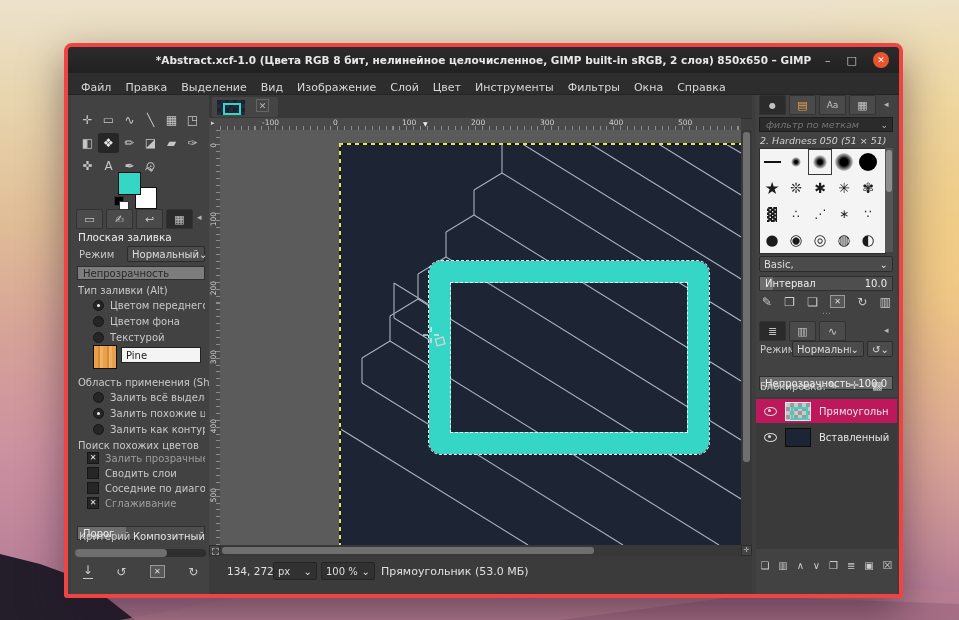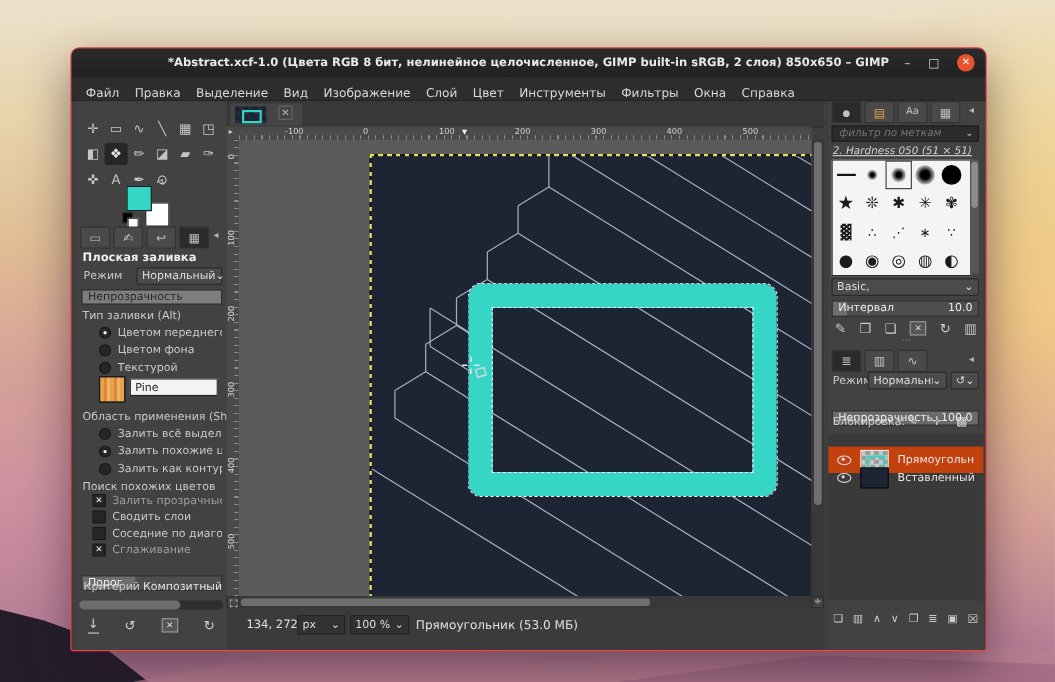--- a/index.html
+++ b/index.html
@@ -1,39 +1,39 @@
 <!DOCTYPE html>
 <html><head>
 <meta charset="utf-8">
 <style>
   html,body{margin:0;padding:0;}
   body{width:959px;height:620px;overflow:hidden;font-family:"DejaVu Sans",sans-serif;position:relative;
     background:linear-gradient(180deg,#ece2cc 0%,#e8d5ae 16%,#e0bd96 36%,#d6a198 55%,#cd92a0 72%,#bd8399 88%,#ad7790 100%);}
   .a{position:absolute;}
   .glow{background:radial-gradient(circle at 100% 45%,rgba(255,219,120,.6),rgba(255,219,120,0) 60%);}
   
-  #win{left:64px;top:43px;width:831px;height:547px;background:#3e3e3e;border:1px solid #ef4444;
+  #win{left:64px;top:43px;width:831px;height:547px;background:#3e3e3e;border:4px solid #ef4444;
        border-radius:8px 8px 3px 3px;box-shadow:0 16px 42px rgba(40,20,40,.5);overflow:hidden;}
   #titlebar{left:0;top:0;width:100%;height:26px;background:linear-gradient(#2b2b2b,#212121);display:flex;align-items:center;justify-content:center;}
   #title{font-size:10.5px;font-weight:bold;color:#e8e8e8;}
   .winbtns{position:absolute;right:10px;top:0;height:26px;display:flex;align-items:center;gap:16px;}
   .wbtn{color:#cfcfcf;font-size:11px;line-height:11px;}
   .closebtn{width:16px;height:16px;border-radius:50%;background:#e8542f;color:#fff;font-size:9px;display:flex;align-items:center;justify-content:center;}
   #menubar{left:0;top:26px;width:100%;height:22px;background:#2d2d2d;display:flex;align-items:flex-end;padding-left:6px;box-sizing:border-box;border-bottom:1px solid #242424;}
   .menu-item{color:#d8d8d8;font-size:11px;padding:0 7px;}
   
   .dock{background:#424242;}
   #leftdock{left:3px;top:48px;width:139px;height:499px;}
   #rightdock{left:688px;top:48px;width:141px;height:499px;}
   .toolglyph{width:21px;height:20px;display:flex;align-items:center;justify-content:center;color:#c6c6c6;font-size:12px;}
   .tool-active{background:#262626;border-radius:3px;color:#e8e8e8;}
   .dtab{width:25px;height:18px;display:flex;align-items:center;justify-content:center;color:#c2c2c2;font-size:11px;background:#4a4a4a;border:1px solid #333;border-radius:2px 2px 0 0;}
   .dtab.sel{background:#2b2b2b;}
   .collapse{color:#b5b5b5;font-size:9px;}
-  .sechead{color:#ededed;font-size:10.5px;font-weight:bold;}
+  .sechead{color:#ededed;font-size:10.5px;font-weight:normal;}
   .lbl{color:#c9c9c9;font-size:10px;white-space:nowrap;}
   .dim{color:#9f9f9f;}
   .combo{background:#4b4b4b;border:1px solid #2b2b2b;border-radius:2px;color:#ddd;font-size:10px;display:flex;align-items:center;justify-content:space-between;padding:0 4px;box-sizing:border-box;}
   .bar{background:#4e4e4e;border:1px solid #2e2e2e;color:#ededed;font-size:10px;display:flex;align-items:center;padding:0 5px;box-sizing:border-box;position:relative;overflow:hidden;}
   .bar .fill{position:absolute;left:0;top:0;bottom:0;background:#7d7d7d;}
   .bar span{position:relative;z-index:1;}
   .radio{width:9px;height:9px;border-radius:50%;background:#262626;border:1px solid #161616;display:inline-flex;align-items:center;justify-content:center;flex:none;}
   .radio.on::after{content:"";width:3px;height:3px;border-radius:50%;background:#efefef;}
   .chk{width:10px;height:10px;background:#262626;border:1px solid #161616;color:#efefef;font-size:8px;line-height:10px;text-align:center;flex:none;}
   .optrow{display:flex;align-items:center;gap:6px;position:absolute;left:22px;width:112px;overflow:hidden;}
@@ -337,21 +337,21 @@
       <span class="dtab" style="color:#e8a04c;">▤</span>
       <span class="dtab" style="font-size:9px;">Aa</span>
       <span class="dtab">▦</span>
     </div>
     <span class="a collapse" style="left:128px;top:4px;">◂</span>
 
     <div class="a" style="left:3px;top:22px;width:134px;height:15px;background:#2b2b2b;border:1px solid #1e1e1e;display:flex;align-items:center;justify-content:space-between;padding:0 4px;box-sizing:border-box;">
       <input style="background: transparent; border: none; outline: none; font-style: italic; font-size: 9.5px; color: rgb(143, 143, 143); width: 110px; font-family: &quot;DejaVu Sans&quot;, sans-serif;" placeholder="фильтр по меткам">
       <span class="collapse">⌄</span>
     </div>
-    <div class="a" style="left:4px;top:40px;font-size:9.5px;font-style:italic;color:#d3d3d3;text-decoration:underline;">2. Hardness 050 (51 × 51)</div>
+    <div class="a" style="left:4px;top:40px;font-size:9.5px;font-style:italic;color:#d3d3d3;">2. Hardness 050 (51 × 51)</div>
 
     <div id="brushgrid" class="a" style="left:3px;top:53px;width:125px;height:104px;display:flex;flex-wrap:wrap;">
       <span class="bcell">
           <span style="width:17px;height:2px;background:#111;"></span>
         </span>
       <span class="bcell">
           <span class="dot" style="width:10px;height:10px;background:radial-gradient(circle,#000 20%,rgba(0,0,0,0) 72%);"></span>
         </span>
       <span class="bcell" style="border:1px solid #3a3a3a;box-sizing:border-box;">
           <span class="dot" style="width:14px;height:14px;background:radial-gradient(circle,#000 22%,rgba(0,0,0,0) 74%);"></span>
@@ -425,21 +425,21 @@
       <span>Непрозрачность</span>
       <span style="margin-left:auto;">100.0</span>
     </div>
 
     <span class="a lbl" style="left:4px;top:286px;">Блокировка:</span>
     <span class="a sbtn" style="left:72px;top:284px;font-size:11px;">✎</span>
     <span class="a sbtn" style="left:94px;top:284px;font-size:11px;">✛</span>
     <span class="a sbtn" style="left:116px;top:284px;font-size:11px;">▩</span>
 
     <div class="a" style="left:0;top:302px;width:141px;height:152px;background:#3a3a3a;">
-      <div class="layerrow" style="top:12px;background:#c2410c;">
+      <div class="layerrow" style="top:2px;background:#be185d;">
         <span class="eye"></span>
         <span class="checker" style="width:26px;height:19px;position:relative;border:1px solid #e8e8e8;box-sizing:border-box;">
           <span style="position:absolute;left:5px;top:4px;width:13px;height:9px;border:2px solid #35d6c6;"></span>
         </span>
         <span>Прямоугольн</span>
       </div>
       <div class="layerrow" style="top:28px;">
         <span class="eye"></span>
         <span style="width:26px;height:19px;background:#1d2433;border:1px solid #0c0c0c;box-sizing:border-box;"></span>
         <span>Вставленный</span>

